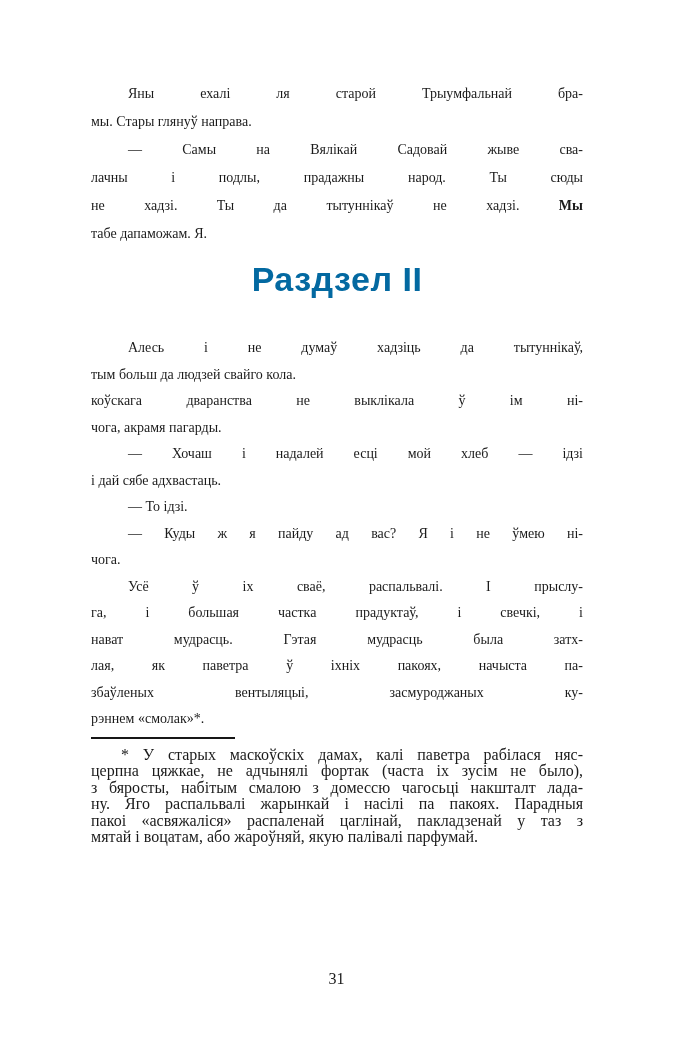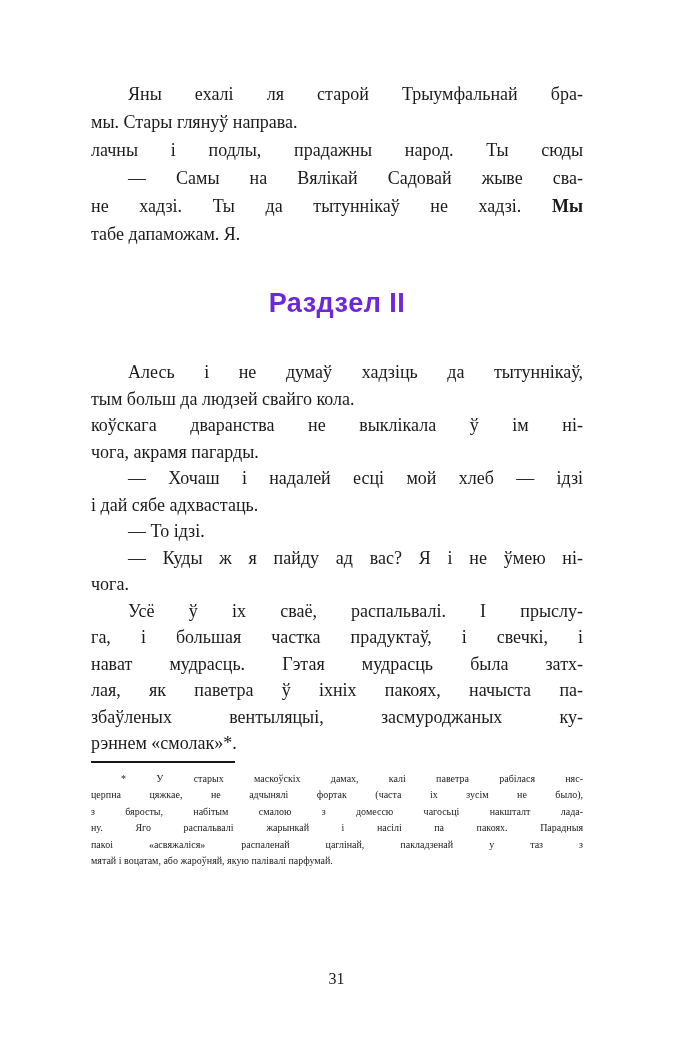--- a/index.html
+++ b/index.html
@@ -16,51 +16,51 @@
     font-family: "Liberation Serif", "DejaVu Serif", serif;
     overflow: hidden;
   }
   .content {
     position: absolute;
     left: 91px;
     top: 80px;
     width: 492px;
   }
   .body-text .line {
-    font-size: 18px;
+    font-size: 14px;
     text-align: justify;
     text-align-last: justify;
     color: #1b1b1b;
   }
   .block-a .line { line-height: 28px; }
   .block-b .line { line-height: 26.5px; }
   .line.ind { text-indent: 37px; }
   .line.end { text-align-last: left; }
   .line b { font-weight: 700; }
   .chapter-heading {
-    margin-top: 40px;
+    margin-top: 16px;
     height: 30px;
     line-height: 30px;
     text-align: center;
     font-family: "Liberation Sans", "DejaVu Sans", sans-serif;
     font-weight: 700;
-    font-size: 27px;
-    color: #6d28d9;
+    font-size: 34px;
+    color: #0369a1;
     letter-spacing: 0.5px;
   }
   .block-b { margin-top: 41px; }
   .footnote-rule {
     margin-top: 4px;
     width: 144px;
     border: 0;
     border-top: 2px solid #161616;
     margin-left: 0;
   }
   .footnote .line {
-    font-size: 10px;
+    font-size: 16px;
     line-height: 16.5px;
     text-align: justify;
     text-align-last: justify;
     color: #1b1b1b;
   }
   .footnote { margin-top: 3px; }
   .footnote .line.ind { text-indent: 30px; }
   .footnote .line.end { text-align-last: left; }
   .page-number {
     position: absolute;
@@ -77,22 +77,22 @@
 
 <div class="page">
   <div class="content">
 
     <div class="body-text block-a" id="before-heading">
         <div>
           <div class="line ind">Яны ехалі ля старой Трыумфальнай бра-</div>
           <div class="line end">мы. Стары глянуў направа.</div>
         </div>
         <div>
+          <div class="line ind">— Самы на Вялікай Садовай жыве сва-</div>
           <div class="line">лачны і подлы, прадажны народ. Ты сюды</div>
-          <div class="line ind">— Самы на Вялікай Садовай жыве сва-</div>
           <div class="line">не хадзі. Ты да тытуннікаў не хадзі. <b>Мы</b></div>
           <div class="line end">табе дапаможам. Я.</div>
         </div>
       </div>
 
     <div class="chapter-heading">Раздзел II</div>
 
     <div class="body-text block-b" id="after-heading">
         <div>
           <div class="line ind">Алесь і не думаў хадзіць да тытуннікаў,</div>

